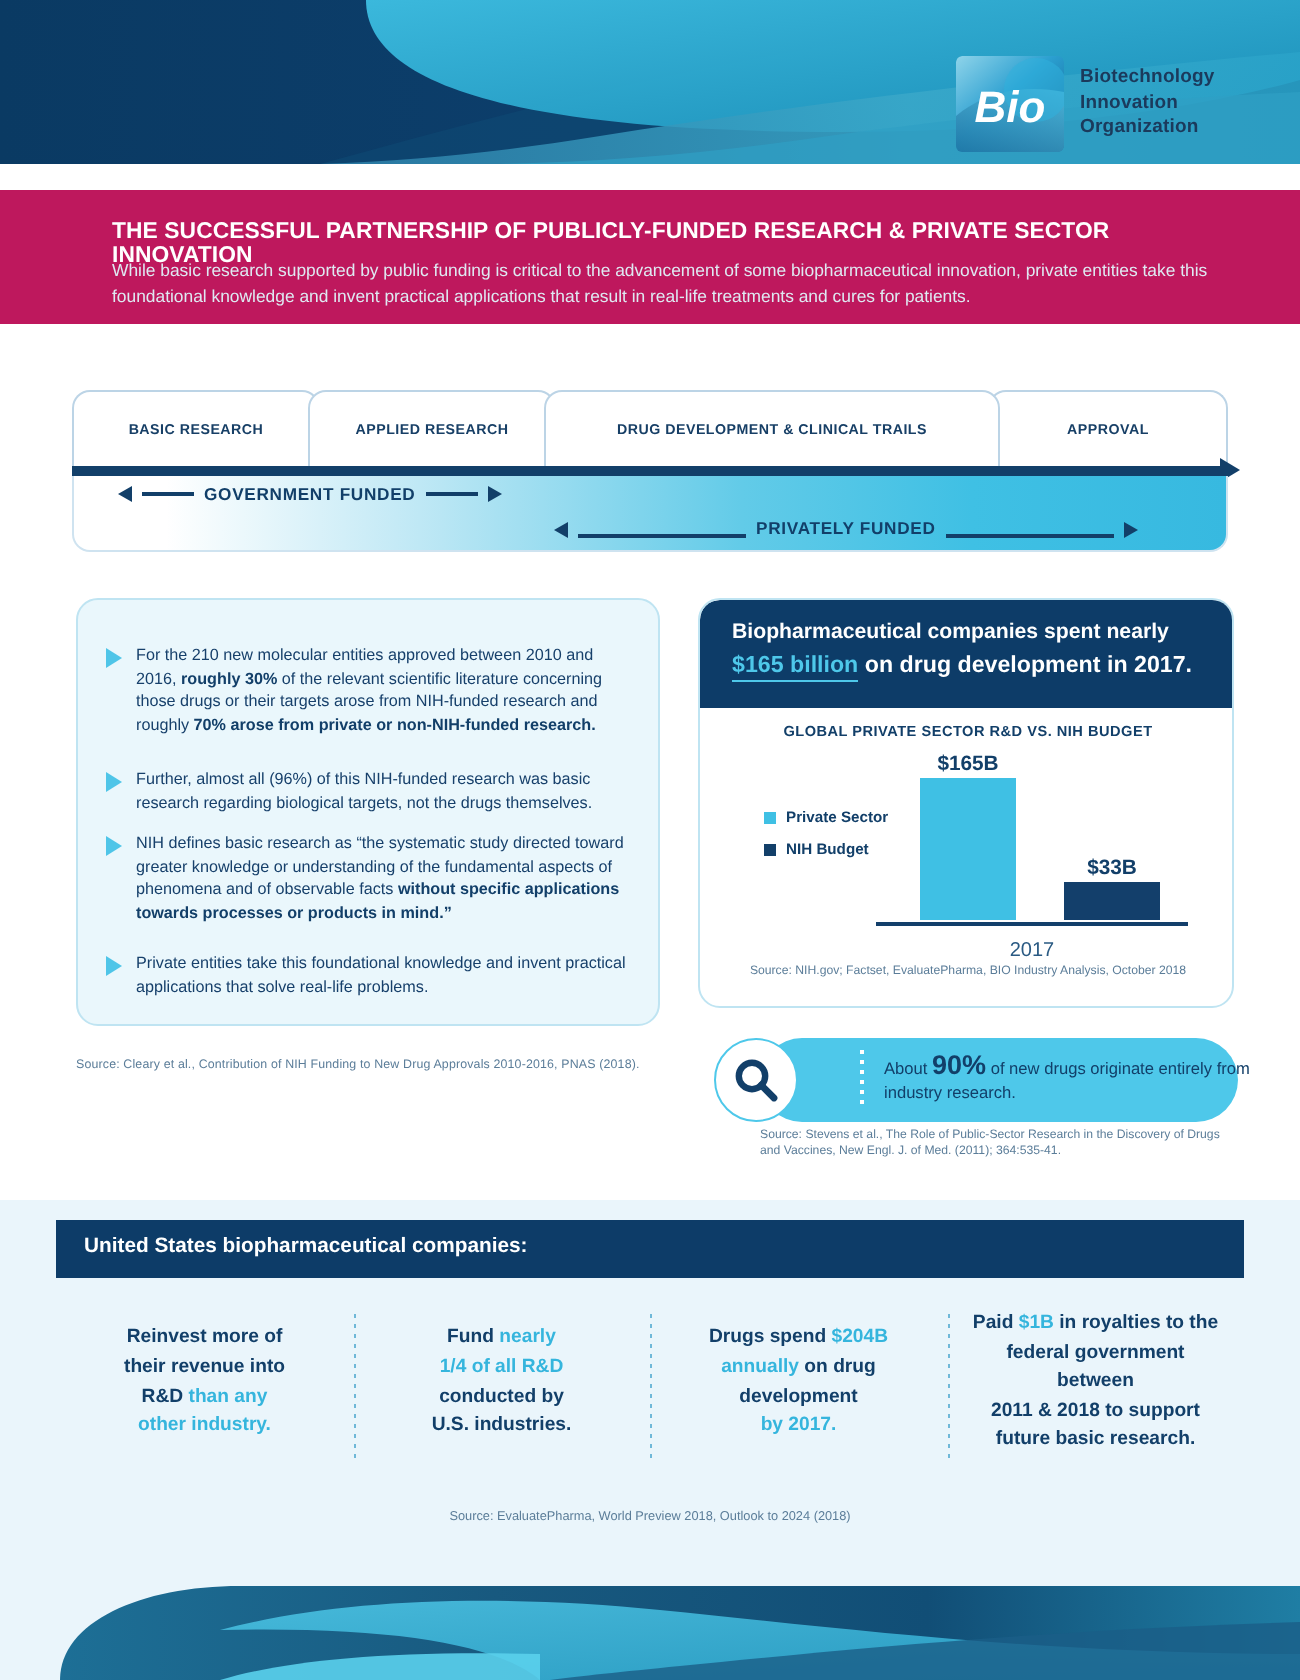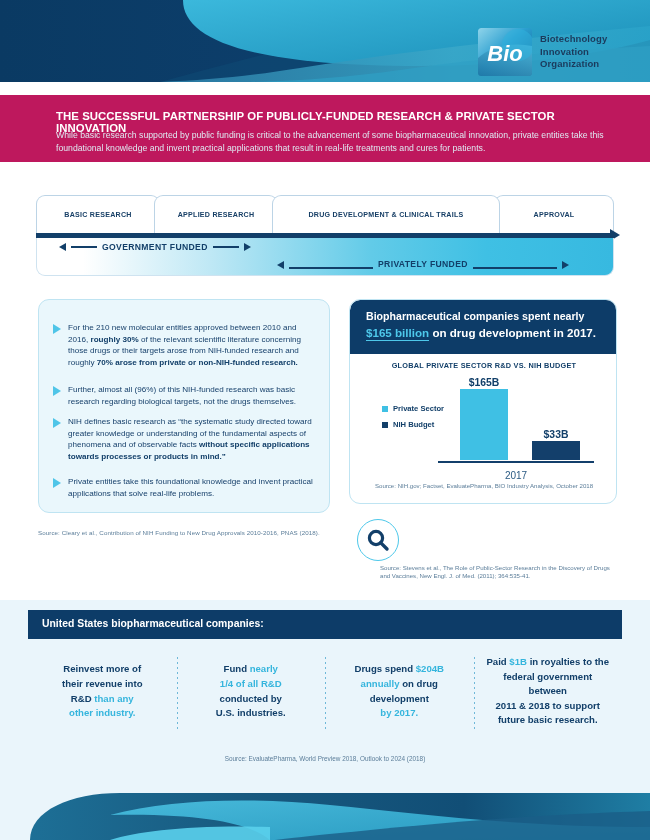--- a/index.html
+++ b/index.html
@@ -479,20 +479,26 @@
       <div class="bar bar-nih"></div>
 
       <div class="axis"></div>
       <div class="xtick">2017</div>
     </div>
 
     <div class="src-chart">Source: NIH.gov; Factset, EvaluatePharma, BIO Industry Analysis, October 2018</div>
   </div>
 
   <div class="mag-block">
+    <div class="mag-bar">
+      <div class="dots"></div>
+      <div class="mag-text">
+        <span>About </span><span class="big">90%</span><span> of new drugs originate entirely from industry research.</span>
+      </div>
+    </div>
     <div class="mag-circle">
       <svg width="24" height="24" viewBox="0 0 24 24">
         <circle cx="10" cy="10" r="6.6" fill="none" stroke="#123f69" stroke-width="3.2"></circle>
         <line x1="14.6" y1="14.6" x2="21" y2="21" stroke="#123f69" stroke-width="3.4" stroke-linecap="round"></line>
       </svg>
     </div>
     <div class="src-mag">Source: Stevens et al., The Role of Public-Sector Research in the Discovery of Drugs and Vaccines, New Engl. J. of Med. (2011); 364:535-41.</div>
   </div>
 
   <div class="bottom-band"></div>

